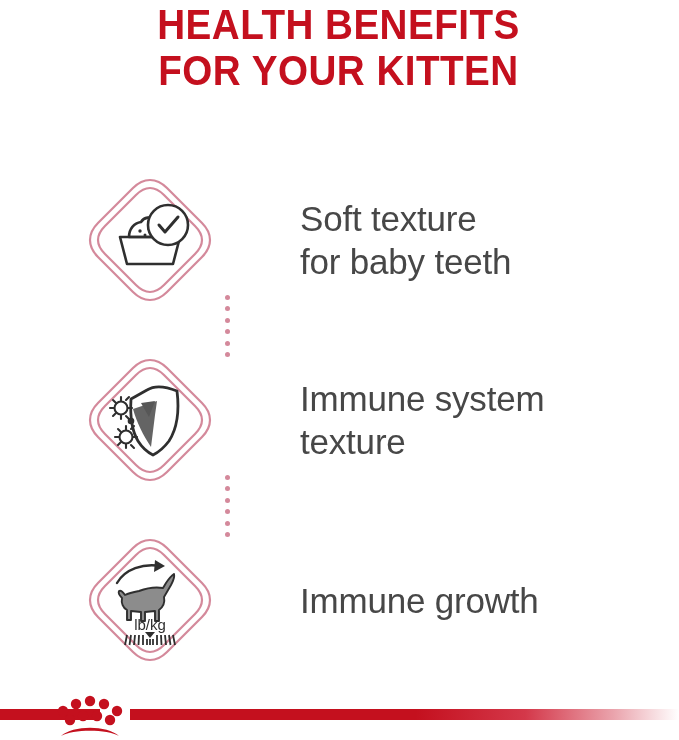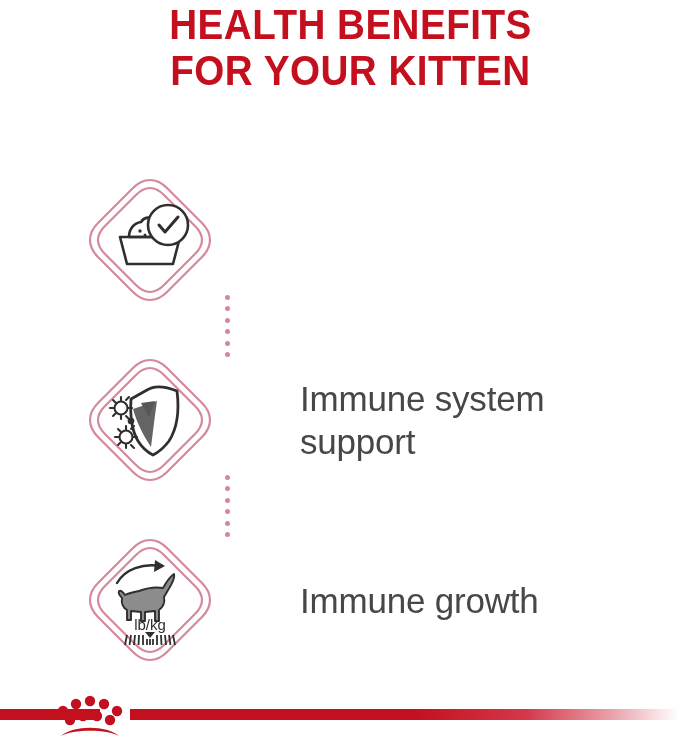--- a/index.html
+++ b/index.html
@@ -8,21 +8,20 @@
     background:#ffffff;
     font-family:"Liberation Sans", sans-serif;
     overflow:hidden;position:relative;
   }
   .page{position:relative;width:679px;height:740px;}
 
   
   .title-block{
     position:absolute;left:0;top:2px;width:643px;
     text-align:center;
-    padding-left:12px;
   }
   .title-line{
     color:#c4101e;
     font-weight:700;
     font-size:42px;
     line-height:46px;
     letter-spacing:0.5px;
     transform:scaleX(0.92);
     transform-origin:center center;
     white-space:nowrap;
@@ -143,20 +142,22 @@
               <circle cx="64" cy="54" r="1.7"></circle>
               <circle cx="71" cy="58" r="1.7"></circle>
               <circle cx="60" cy="60" r="1.5"></circle>
             </g>
 
             <circle cx="83" cy="50" r="20" fill="#ffffff" stroke="#2f2f2f" stroke-width="2.6"></circle>
             <path d="M74 50 L80 57 L93 42" fill="none" stroke="#2f2f2f" stroke-width="3" stroke-linecap="round" stroke-linejoin="round"></path>
           </svg>
         </div>
       </div>
+      <div class="benefit-label">Soft texture
+for baby teeth</div>
     </div>
 
     <div class="benefit-row">
       <div class="icon-cell">
         <div class="diamond-wrap">
           <svg width="130" height="130" viewBox="0 0 130 130">
             <g fill="none" stroke="#d4899b" stroke-width="2.2" stroke-linejoin="round">
               <path d="M65 5 C73 5 78 9 82 13 L117 48 C121 52 125 57 125 65
                        C125 73 121 78 117 82 L82 117 C78 121 73 125 65 125
                        C57 125 52 121 48 117 L13 82 C9 78 5 73 5 65
@@ -179,21 +180,21 @@
                        M28 45 L31 48 M41 45 L44 42 M28 61 L31 58 M41 61 L44 64"></path>
               <circle cx="41" cy="82" r="6.5"></circle>
               <path d="M41 71 L41 75 M41 89 L41 93 M30 82 L34 82 M48 82 L52 82
                        M33 74 L36 77 M46 74 L49 71 M33 90 L36 87 M46 90 L49 93"></path>
             </g>
             <circle cx="46" cy="66" r="3.3" fill="#2f2f2f"></circle>
           </svg>
         </div>
       </div>
       <div class="benefit-label">Immune system
-support</div>
+texture</div>
     </div>
 
     <div class="benefit-row">
       <div class="icon-cell">
         <div class="diamond-wrap">
           <svg width="130" height="130" viewBox="0 0 130 130">
             <g fill="none" stroke="#d4899b" stroke-width="2.2" stroke-linejoin="round">
               <path d="M65 5 C73 5 78 9 82 13 L117 48 C121 52 125 57 125 65
                        C125 73 121 78 117 82 L82 117 C78 121 73 125 65 125
                        C57 125 52 121 48 117 L13 82 C9 78 5 73 5 65

